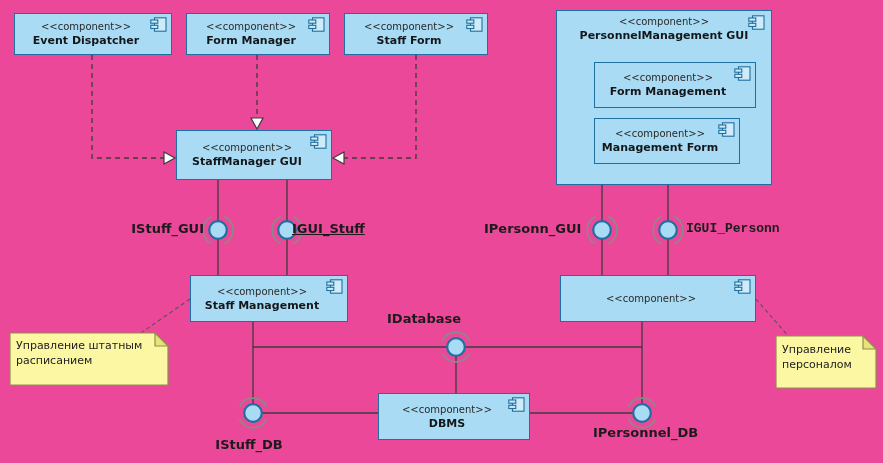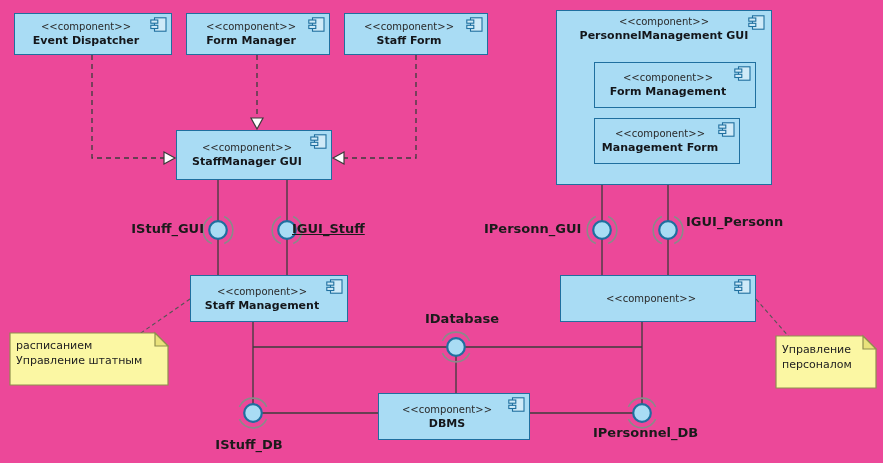--- a/index.html
+++ b/index.html
@@ -221,27 +221,27 @@
     <use href="#ballsocket" transform="translate(602,230)"></use>
     <use href="#ballsocket" transform="translate(668,230)"></use>
     <use href="#ballsocket" transform="translate(456,347) rotate(90)"></use>
     <use href="#ballsocket" transform="translate(253,413) rotate(90)"></use>
     <use href="#ballsocket" transform="translate(642,413) rotate(90)"></use>
   </svg>
 
   <div class="iface-label" style="left:104px;top:221px;width:100px;text-align:right;">IStuff_GUI</div>
   <div class="iface-label" style="left:292px;top:221px;text-decoration:underline;">IGUI_Stuff</div>
   <div class="iface-label" style="left:484px;top:221px;width:100px;text-align:left;">IPersonn_GUI</div>
-  <div class="iface-label" style="left:686px;top:214px;">IGUI_Personn</div>
-  <div class="iface-label" style="left:412px;top:311px;width:100px;text-align:center;">IDatabase</div>
+  <div class="iface-label" style="left:686px;top:221px;font-family:Liberation Mono, monospace;">IGUI_Personn</div>
+  <div class="iface-label" style="left:387px;top:311px;width:100px;">IDatabase</div>
   <div class="iface-label" style="left:199px;top:437px;width:100px;text-align:center;">IStuff_DB</div>
   <div class="iface-label" style="left:593px;top:425px;width:100px;text-align:right;">IPersonnel_DB</div>
 
   <div class="note-text" style="left:16px;top:338px;">
+    <div>Управление штатным</div>
     <div>расписанием</div>
-    <div>Управление штатным</div>
   </div>
   <div class="note-text" style="left:782px;top:342px;">
     <div>Управление</div>
     <div>персоналом</div>
   </div>
 
 </div>
 
 </body></html>

